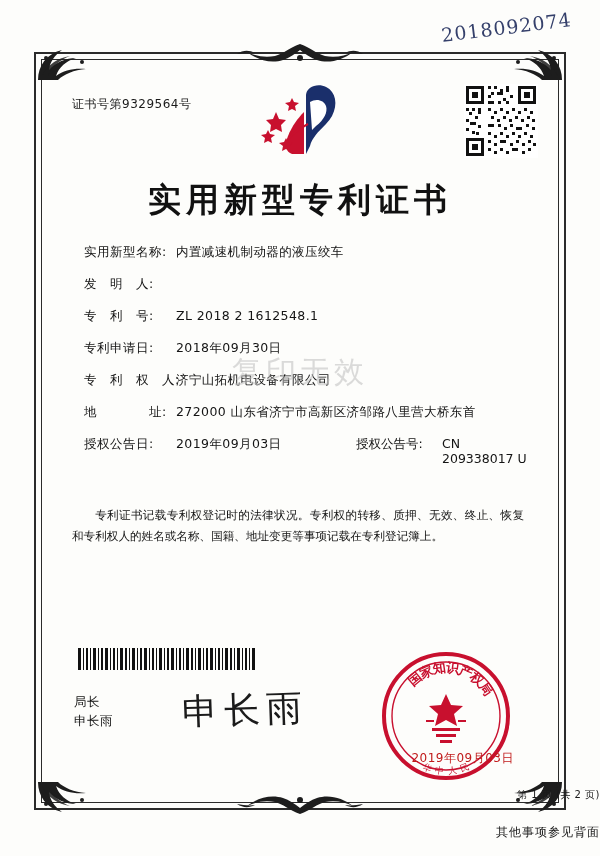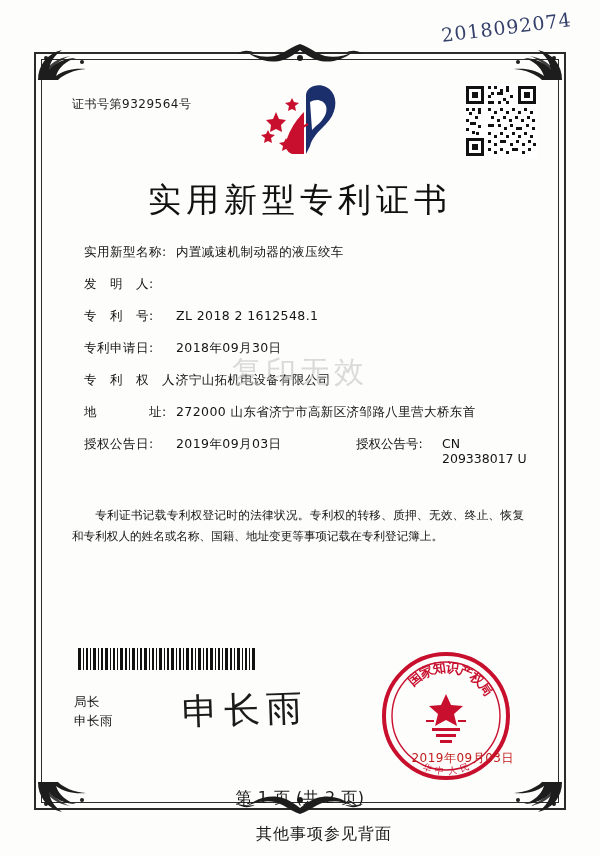--- a/index.html
+++ b/index.html
@@ -122,21 +122,21 @@
   .emblem svg { width: 100%; height: 100%; display: block; }
 
   
   .doc-title {
     position: absolute;
     left: 0;
     right: 0;
     top: 178px;
     text-align: center;
     font-family: "DejaVu Serif", "Liberation Serif", serif;
-    font-weight: normal;
+    font-weight: bold;
     font-size: 33px;
     letter-spacing: 5px;
     color: #111;
   }
 
   
   .fields {
     position: absolute;
     left: 84px;
     top: 244px;
@@ -244,31 +244,31 @@
     color: #c01a1a;
     letter-spacing: 0.5px;
     white-space: nowrap;
   }
 
   
   .page-no {
     position: absolute;
     left: 0; right: 0;
     top: 788px;
-    text-align: center;
-    font-size: 16px;
+    text-align: right;
+    font-size: 10px;
     color: #1a1a1a;
     letter-spacing: 0.5px;
   }
   .footer-note {
     position: absolute;
     left: 0; right: 0;
     top: 824px;
-    text-align: center;
-    font-size: 16px;
+    text-align: right;
+    font-size: 12px;
     color: #1a1a1a;
     letter-spacing: 1px;
     margin-left: 48px;
   }
 </style>
 </head>
 <body>
 
 <div class="page">
 

